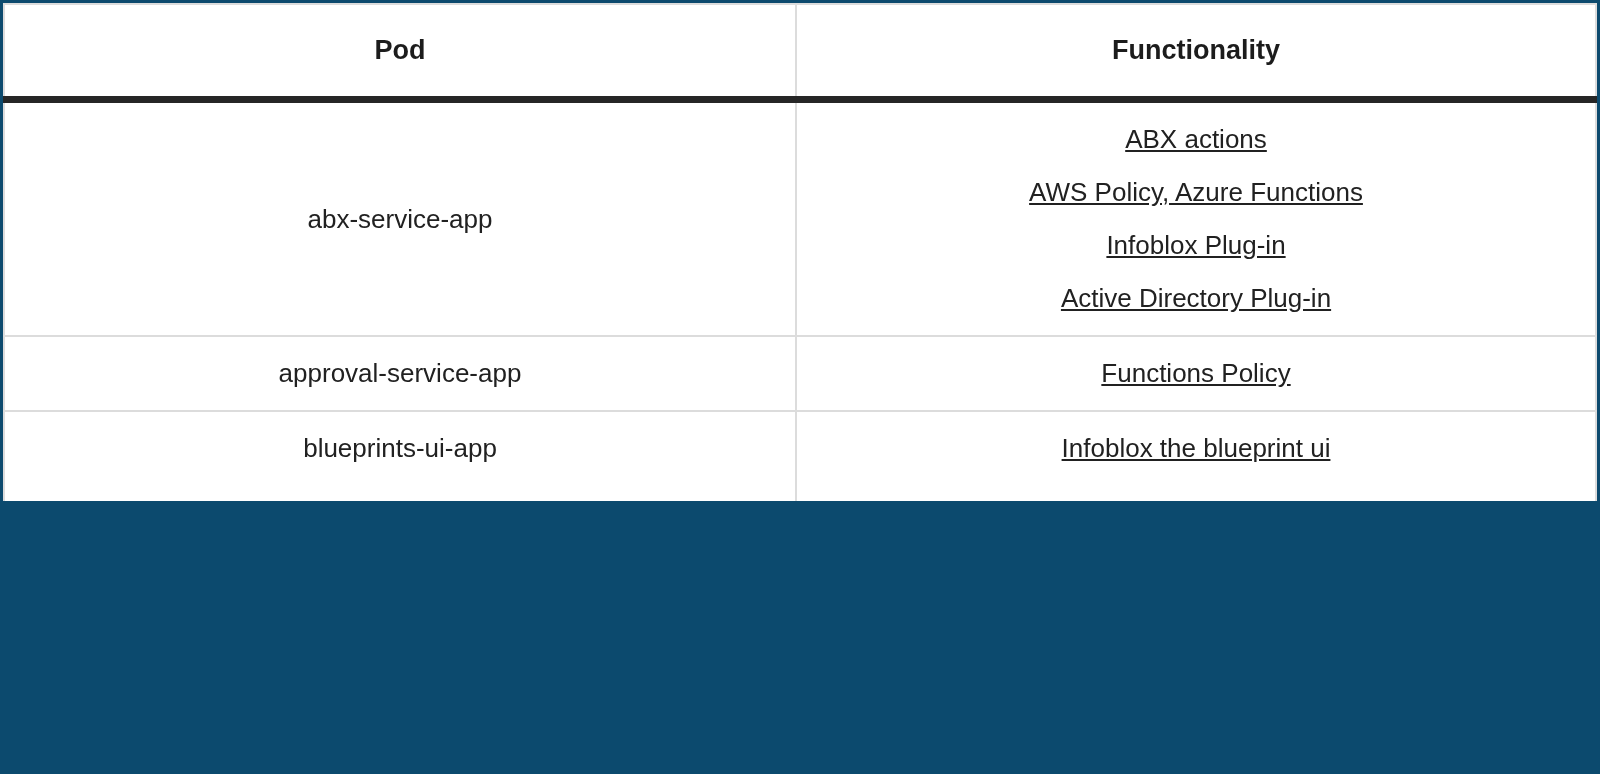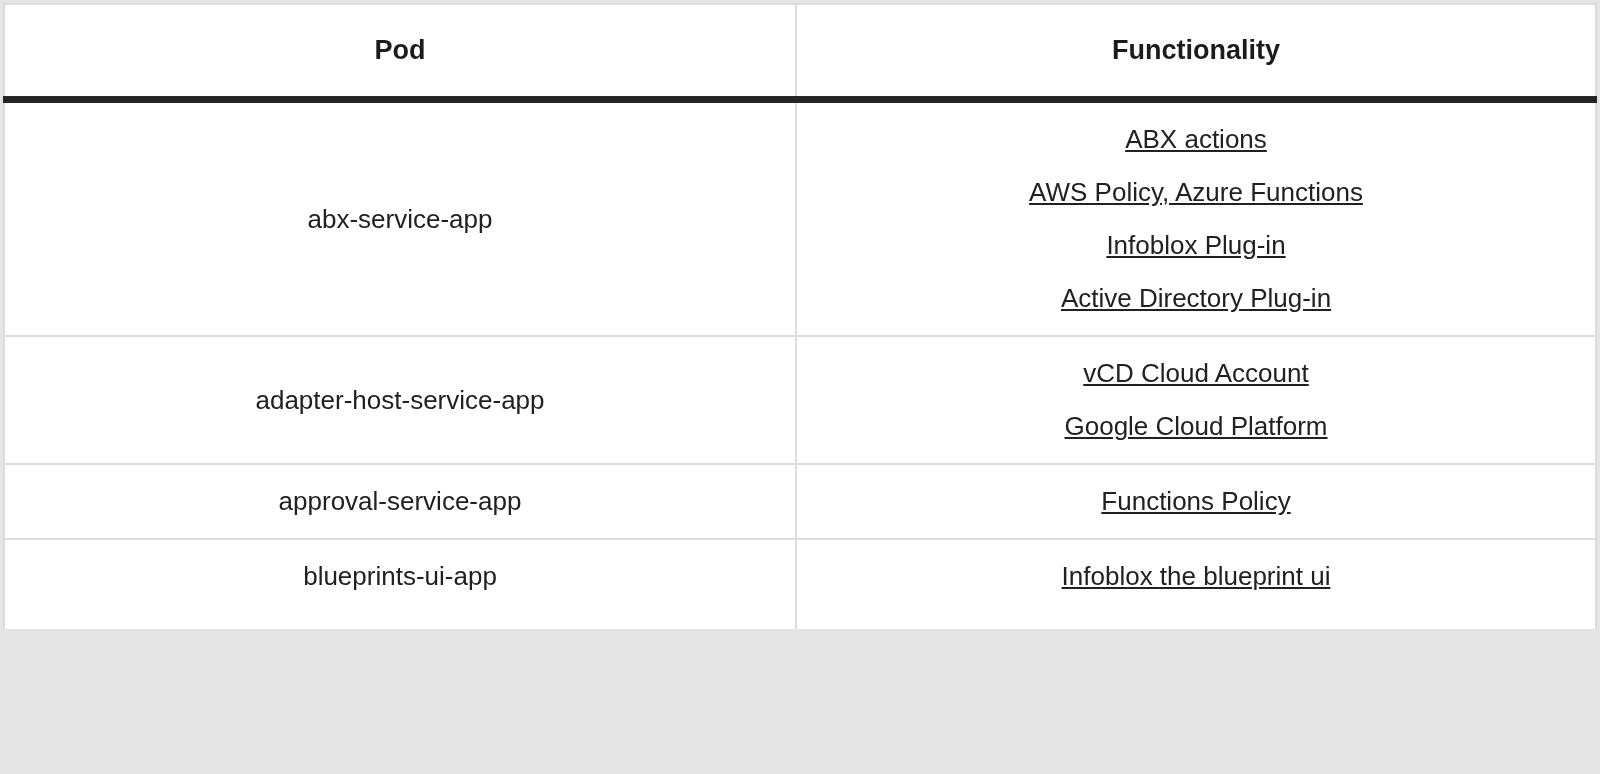--- a/index.html
+++ b/index.html
@@ -6,21 +6,21 @@
     margin: 0;
     padding: 0;
     background: #ffffff;
     font-family: "Liberation Sans", sans-serif;
     color: #212121;
   }
   .page {
     width: 1600px;
     height: 774px;
     overflow: hidden;
-    background: #e5e5e5;
+    background: #0c4a6e;
     box-sizing: border-box;
   }
   table.pods-table {
     width: 1594px;
     margin: 3px 3px 0 3px;
     border-collapse: collapse;
     table-layout: fixed;
     background: #ffffff;
   }
   col.col-pod { width: 49.75%; }
@@ -71,27 +71,20 @@
         <tr>
           <td>abx-service-app</td>
           <td>
             <p>ABX actions</p>
             <p>AWS Policy, Azure Functions</p>
             <p>Infoblox Plug-in</p>
             <p>Active Directory Plug-in</p>
           </td>
         </tr>
         <tr>
-          <td>adapter-host-service-app</td>
-          <td>
-            <p>vCD Cloud Account</p>
-            <p>Google Cloud Platform</p>
-          </td>
-        </tr>
-        <tr>
           <td>approval-service-app</td>
           <td>
             <p>Functions Policy</p>
           </td>
         </tr>
         <tr>
           <td>blueprints-ui-app</td>
           <td>
             <p>Infoblox the blueprint ui</p>
           </td>

